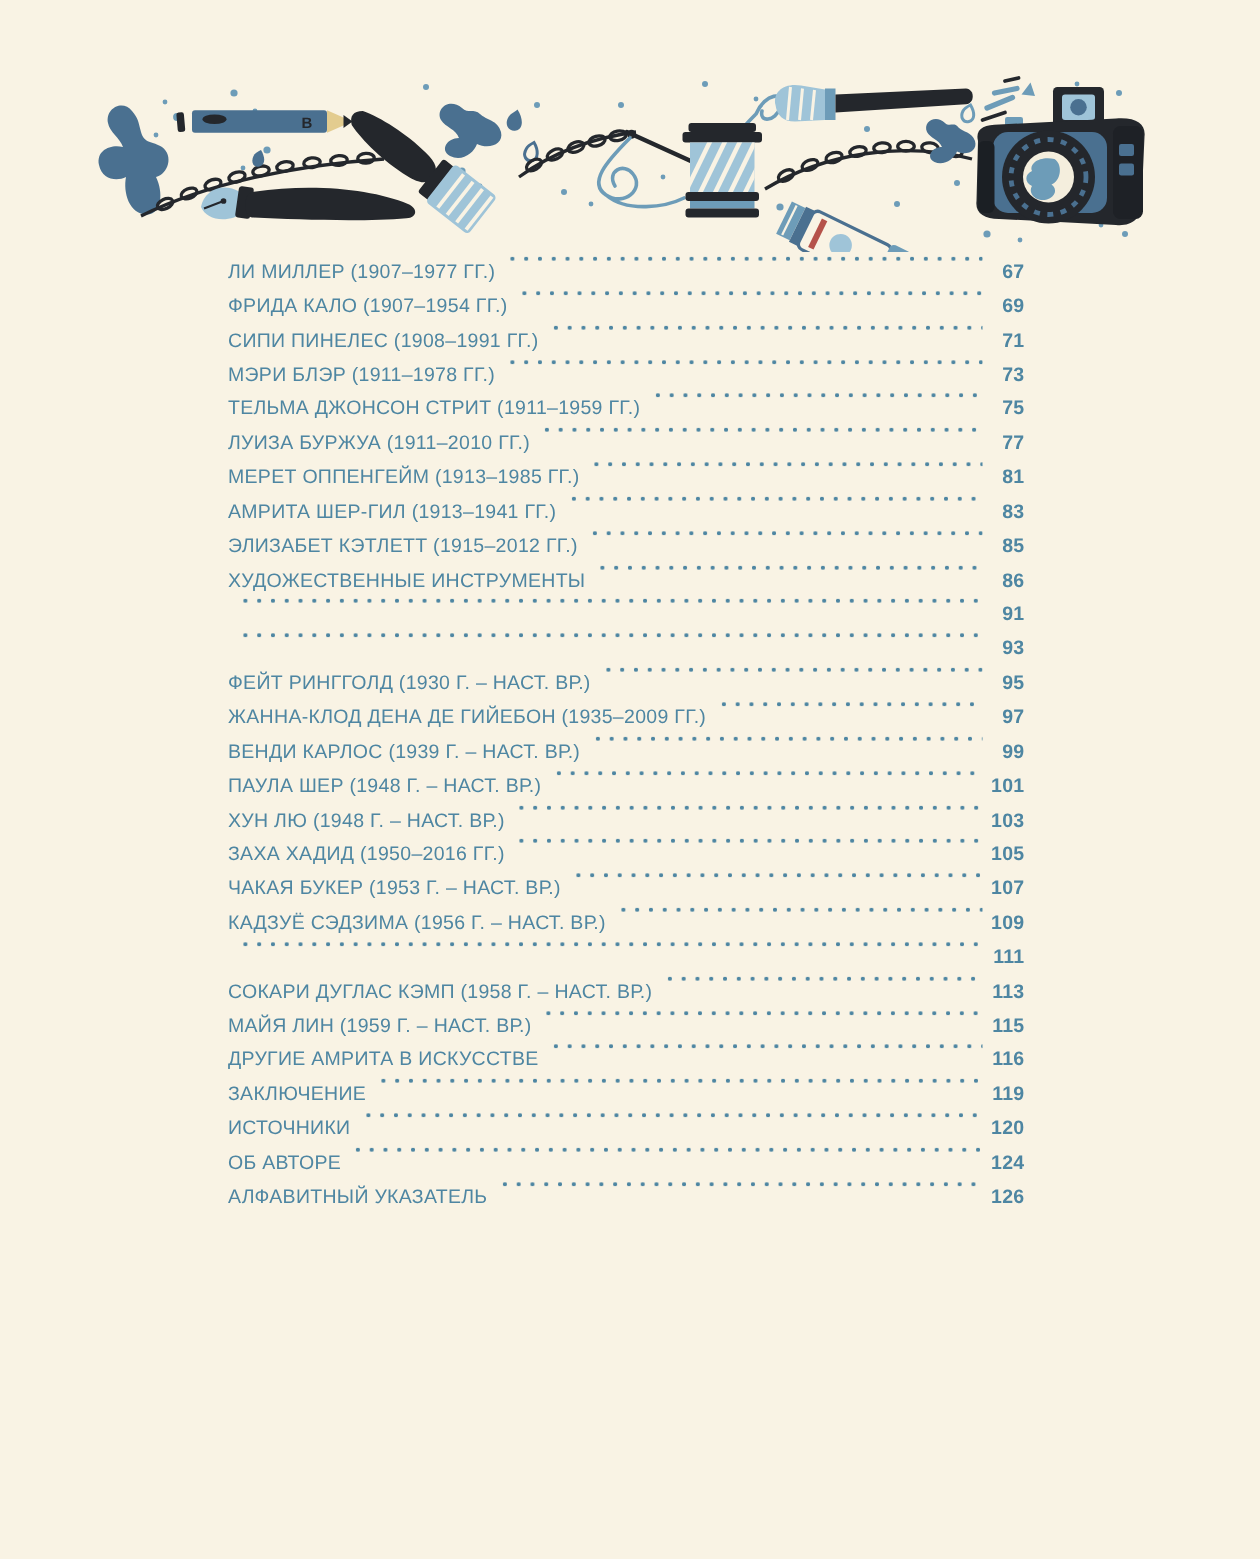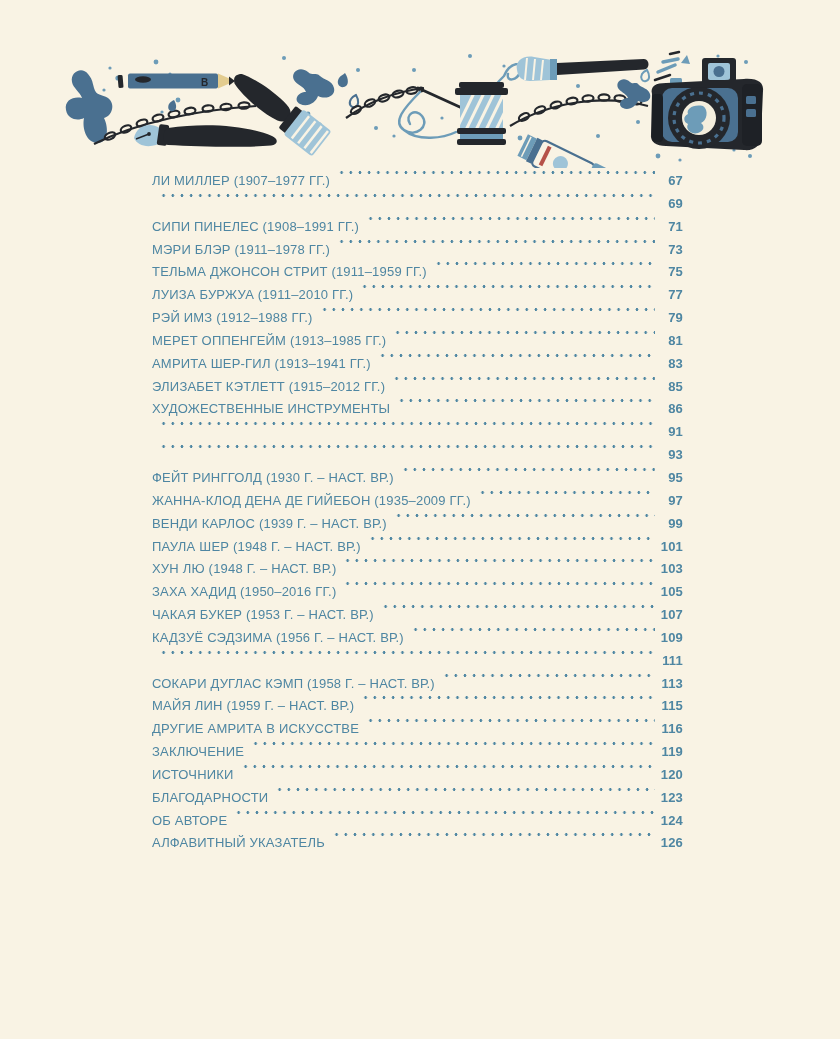--- a/index.html
+++ b/index.html
@@ -255,20 +255,21 @@
   </svg>
 
   <div class="toc">
   <div class="toc-row">
     <span class="toc-label">ЛИ МИЛЛЕР (1907–1977 ГГ.)</span>
     <span class="toc-leader"></span>
     <span class="toc-page">67</span>
   </div>
 
   <div class="toc-row">
+    <span class="toc-label">ФРИДА КАЛО (1907–1954 ГГ.)</span>
     <span class="toc-leader"></span>
     <span class="toc-page">69</span>
   </div>
 
   <div class="toc-row">
     <span class="toc-label">СИПИ ПИНЕЛЕС (1908–1991 ГГ.)</span>
     <span class="toc-leader"></span>
     <span class="toc-page">71</span>
   </div>
 
@@ -283,25 +284,20 @@
     <span class="toc-leader"></span>
     <span class="toc-page">75</span>
   </div>
 
   <div class="toc-row">
     <span class="toc-label">ЛУИЗА БУРЖУА (1911–2010 ГГ.)</span>
     <span class="toc-leader"></span>
     <span class="toc-page">77</span>
   </div>
 
-  <div class="toc-row">
-    <span class="toc-label">РЭЙ ИМЗ (1912–1988 ГГ.)</span>
-    <span class="toc-leader"></span>
-    <span class="toc-page">79</span>
-  </div>
 
   <div class="toc-row">
     <span class="toc-label">МЕРЕТ ОППЕНГЕЙМ (1913–1985 ГГ.)</span>
     <span class="toc-leader"></span>
     <span class="toc-page">81</span>
   </div>
 
   <div class="toc-row">
     <span class="toc-label">АМРИТА ШЕР-ГИЛ (1913–1941 ГГ.)</span>
     <span class="toc-leader"></span>
@@ -407,25 +403,20 @@
     <span class="toc-leader"></span>
     <span class="toc-page">119</span>
   </div>
 
   <div class="toc-row">
     <span class="toc-label">ИСТОЧНИКИ</span>
     <span class="toc-leader"></span>
     <span class="toc-page">120</span>
   </div>
 
-  <div class="toc-row">
-    <span class="toc-label">БЛАГОДАРНОСТИ</span>
-    <span class="toc-leader"></span>
-    <span class="toc-page">123</span>
-  </div>
 
   <div class="toc-row">
     <span class="toc-label">ОБ АВТОРЕ</span>
     <span class="toc-leader"></span>
     <span class="toc-page">124</span>
   </div>
 
   <div class="toc-row">
     <span class="toc-label">АЛФАВИТНЫЙ УКАЗАТЕЛЬ</span>
     <span class="toc-leader"></span>

